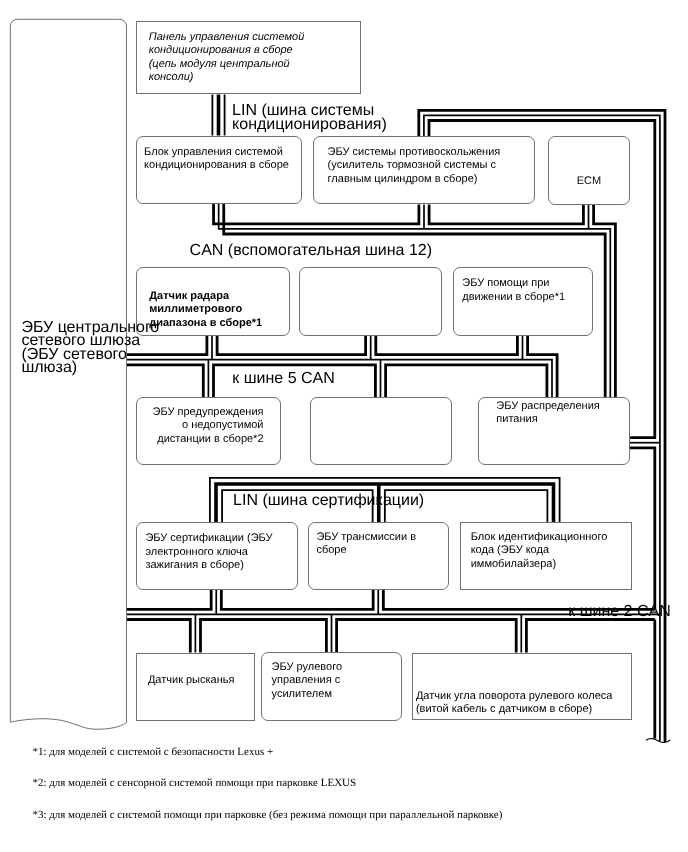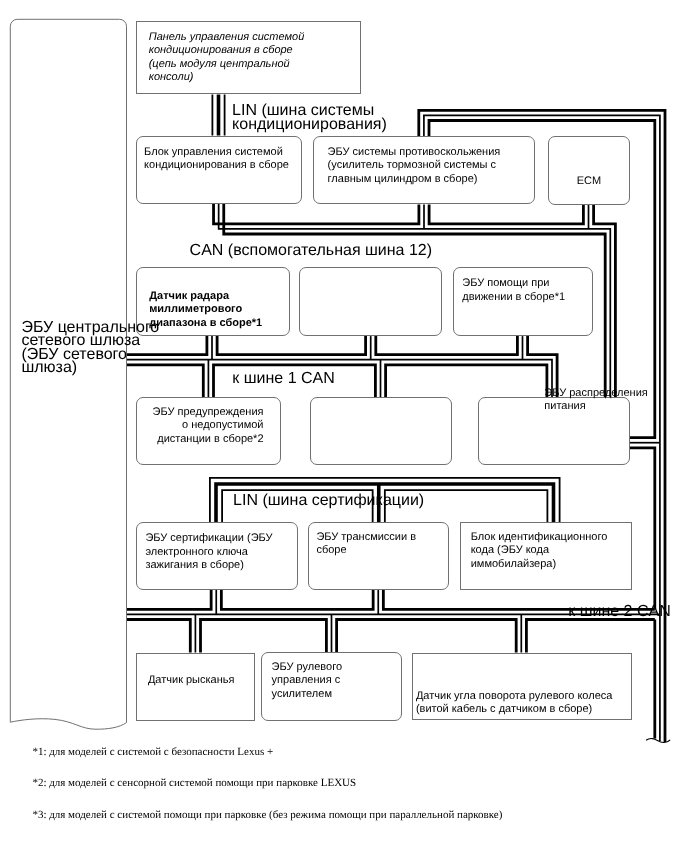--- a/index.html
+++ b/index.html
@@ -92,21 +92,21 @@
     <div class="box r" style="left: 299.3px; top: 267.1px; width: 143px; height: 69px;"></div>
     <div class="box r" style="left: 452.7px; top: 266.9px; width: 140.6px; height: 69.2px;"></div>
     <div class="btext" style="left: 462.3px; top: 277.1px;">ЭБУ помощи при
 движении в сборе*1</div>
     <div class="box r" style="left: 136.3px; top: 397.4px; width: 144.7px; height: 67.6px;"></div>
     <div class="btext" style="left: 152.6px; top: 406px; text-align: right;">ЭБУ предупреждения
 о недопустимой
 дистанции в сборе*2</div>
     <div class="box r" style="left: 309.9px; top: 397.4px; width: 141.8px; height: 67.6px;"></div>
     <div class="box r" style="left: 477.6px; top: 397.3px; width: 152.2px; height: 67.7px;"></div>
-    <div class="btext" style="left: 496.3px; top: 387px; margin-left: 48px;">ЭБУ распределения
+    <div class="btext" style="left: 496.3px; top: 400px;">ЭБУ распределения
 питания</div>
     <div class="box r" style="left: 136.4px; top: 522.2px; width: 161.6px; height: 67.8px;"></div>
     <div class="btext" style="left: 145.4px; top: 532.1px;">ЭБУ сертификации (ЭБУ
 электронного ключа
 зажигания в сборе)</div>
     <div class="box r" style="left: 307.8px; top: 522.1px; width: 141px; height: 67.9px;"></div>
     <div class="btext" style="left: 316.4px; top: 531px;">ЭБУ трансмиссии в
 сборе</div>
     <div class="box" style="left: 460.4px; top: 522.1px; width: 171.4px; height: 67.9px;"></div>
     <div class="btext" style="left: 470.7px; top: 530.9px;">Блок идентификационного
@@ -117,21 +117,21 @@
     <div class="box r" style="left: 261.4px; top: 652.4px; width: 141.1px; height: 68.4px;"></div>
     <div class="btext" style="left: 271.6px; top: 660.8px;">ЭБУ рулевого
 управления с
 усилителем</div>
     <div class="box" style="left: 411.9px; top: 652.8px; width: 219.7px; height: 66.9px;"></div>
     <div class="btext" style="left: 415.9px; top: 690px;">Датчик угла поворота рулевого колеса
 (витой кабель с датчиком в сборе)</div>
     <div class="lbl" style="left: 232.1px; top: 104.2px;">LIN (шина системы
 кондиционирования)</div>
     <div class="lbl" style="left: 189.6px; top: 244px;">CAN (вспомогательная шина 12)</div>
-    <div class="lbl" style="left: 232.3px; top: 371.7px;">к шине 1 CAN</div>
+    <div class="lbl" style="left: 232.3px; top: 371.7px;">к шине 5 CAN</div>
     <div class="lbl" style="left: 233.1px; top: 493.7px;">LIN (шина сертификации)</div>
     <div class="lbl" style="left: 568.2px; top: 605px;">к шине 2 CAN</div>
     <div class="lbl" style="left: 21.4px; top: 321px;">ЭБУ центрального
 сетевого шлюза
 (ЭБУ сетевого
 шлюза)</div>
     <div class="note" style="left: 32.4px; top: 745.8px;">*1: для моделей с системой с безопасности Lexus +</div>
     <div class="note" style="left: 32.4px; top: 777.2px;">*2: для моделей с сенсорной системой помощи при парковке LEXUS</div>
     <div class="note" style="left: 32.4px; top: 808.6px;">*3: для моделей с системой помощи при парковке (без режима помощи при параллельной парковке)</div>
   </div>

